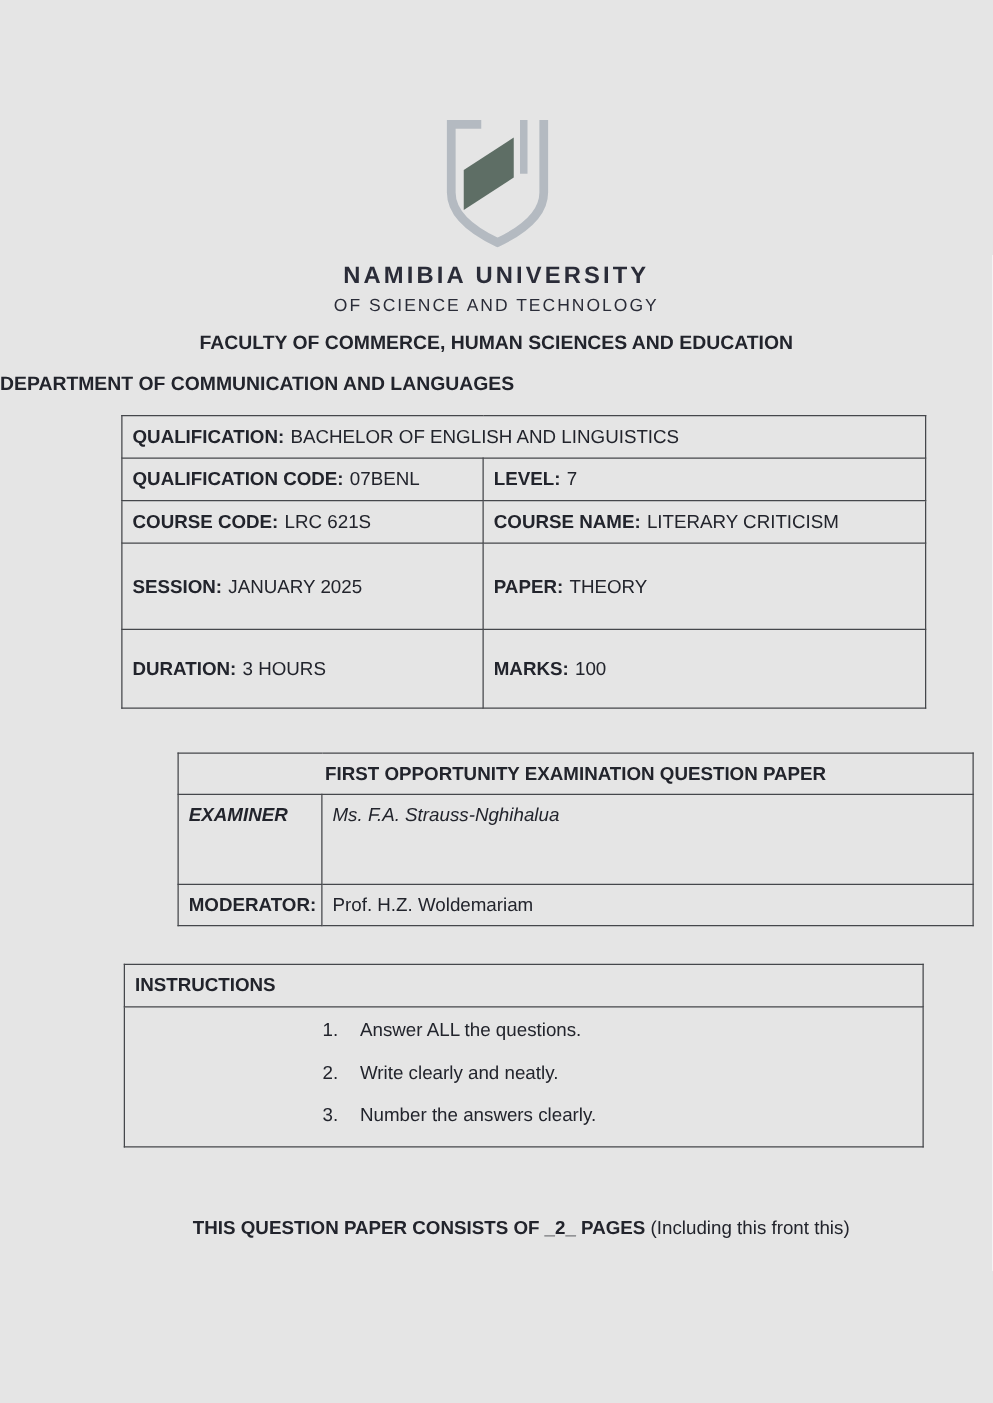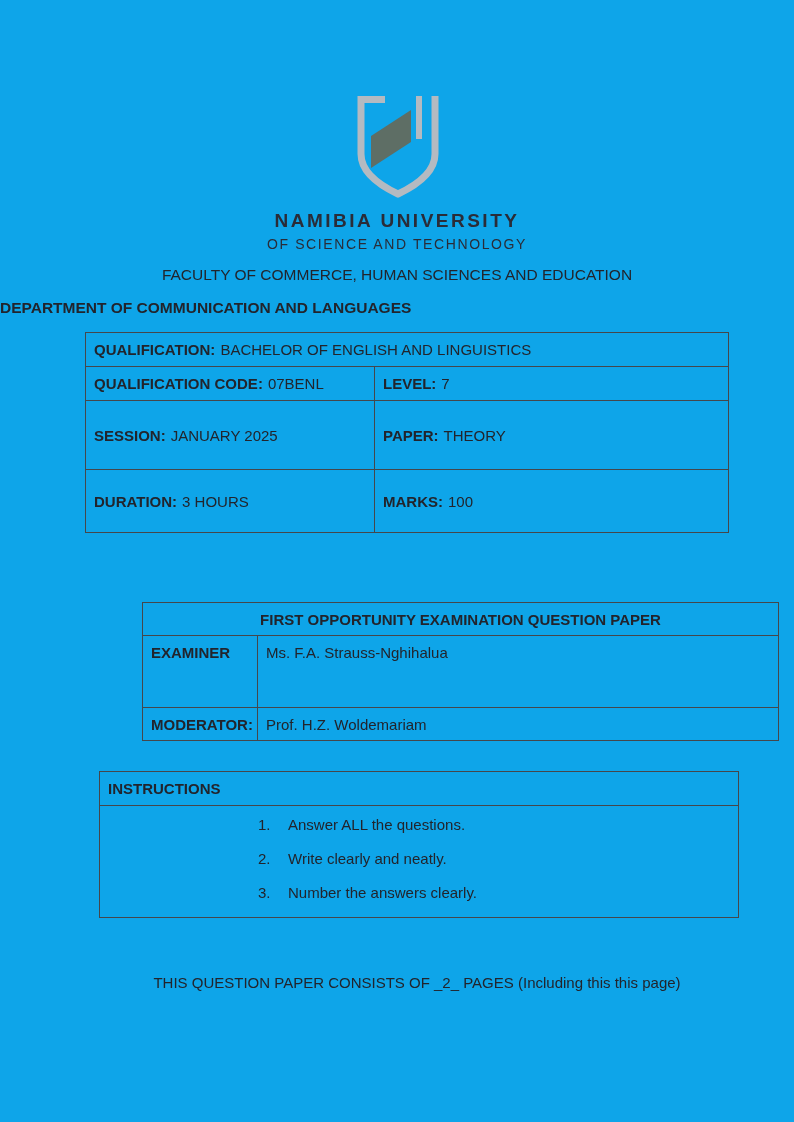--- a/index.html
+++ b/index.html
@@ -1,70 +1,70 @@
 <!DOCTYPE html>
 <html><head>
 <meta charset="utf-8">
 <style>
   html,body{margin:0;padding:0;background:#ffffff;}
   .page{
     position:relative;
     width:794px;height:1122px;
-    background:#0ea5e9;
+    background:#e5e5e5;
     font-family:"Liberation Sans", sans-serif;
     color:#22242c;
     overflow:hidden;
   }
   .abs{position:absolute;}
 
   
   .logo-wrap{left:353px;top:92px;width:90px;height:112px;}
   .wordmark1{
     left:0;top:210px;width:794px;text-align:center;
     font-size:19px;font-weight:bold;letter-spacing:2.5px;color:#2a2c38;
   }
   .wordmark2{
     left:0;top:236px;width:794px;text-align:center;
     font-size:14px;font-weight:500;letter-spacing:1.6px;color:#2a2c38;
   }
 
   
-  .h-faculty{left:0;top:266px;width:794px;text-align:center;font-size:15.5px;font-weight:normal;}
+  .h-faculty{left:0;top:266px;width:794px;text-align:center;font-size:15.5px;font-weight:bold;}
   .h-dept{left:0;top:299px;width:794px;text-align:left;font-size:15.5px;font-weight:bold;}
 
   
   table{border-collapse:collapse;table-layout:fixed;}
   td{border:1.6px solid #45474b;padding:0 8px;vertical-align:middle;
      font-size:15px;line-height:19px;overflow:hidden;}
   .lbl{font-weight:bold;}
   .val{font-weight:normal;}
   .sp{display:inline-block;width:5px;}
 
   
-  .t-course{left:85px;top:332px;width:643px;padding-left:32px;}
+  .t-course{left:97px;top:332px;width:643px;padding-left:32px;}
   .t-course td{height:33px;}
   .t-course .tall td{height:68px;}
   .t-course .tall2 td{height:62px;}
 
   
   .t-exam{left:98px;top:602px;width:636px;margin-left:44px;}
   .t-exam .hdr td{height:32px;text-align:center;font-weight:bold;}
-  .t-exam .r-exam td{height:64px;vertical-align:top;padding-top:7px;}
+  .t-exam .r-exam td{height:64px;vertical-align:top;padding-top:7px;font-style:italic;}
   .t-exam .r-mod td{height:32px;}
 
   
   .t-instr{left:99px;top:771px;width:639px;}
   .t-instr .hdr td{height:33px;font-weight:bold;}
   .t-instr .body td{height:96px;vertical-align:top;padding:9px 8px 0 8px;}
   .inst-item{display:flex;margin:0 0 14px 150px;line-height:20px;}
   .inst-num{width:30px;flex:0 0 30px;}
 
   
   .footer{left:0;top:974px;width:794px;text-align:center;font-size:15px;}
-  .footer .bold{font-weight:normal;margin-left:40px;}
+  .footer .bold{font-weight:bold;margin-left:40px;}
 </style>
 </head>
 <body>
 
 <div class="page">
 
   <div class="abs logo-wrap">
     <svg width="90" height="112" viewBox="0 0 90 112">
 
       <path d="M8,4 L8,62 C8,80 26,93 45,102 C64,93 82,80 82,62 L82,4" fill="none" stroke="#b4bac1" stroke-width="7"></path>
@@ -93,20 +93,28 @@
       <td colspan="2">
         <span class="lbl">QUALIFICATION:</span><span class="sp"></span><span class="val">BACHELOR OF ENGLISH AND LINGUISTICS</span>
       </td>
     </tr>
     <tr>
       <td>
         <span class="lbl">QUALIFICATION CODE:</span><span class="sp"></span><span class="val">07BENL</span>
       </td>
       <td>
         <span class="lbl">LEVEL:</span><span class="sp"></span><span class="val">7</span>
+      </td>
+    </tr>
+    <tr>
+      <td>
+        <span class="lbl">COURSE CODE:</span><span class="sp"></span><span class="val">LRC 621S</span>
+      </td>
+      <td>
+        <span class="lbl">COURSE NAME:</span><span class="sp"></span><span class="val">LITERARY CRITICISM</span>
       </td>
     </tr>
     <tr class="tall">
       <td>
         <span class="lbl">SESSION:</span><span class="sp"></span><span class="val">JANUARY 2025</span>
       </td>
       <td>
         <span class="lbl">PAPER:</span><span class="sp"></span><span class="val">THEORY</span>
       </td>
     </tr>
@@ -162,16 +170,16 @@
         <div class="inst-item">
           <span class="inst-num">3.</span>
               <span>Number the answers clearly.</span>
         </div>
       </td>
     </tr>
   </tbody>
     </table>
 
   <div class="abs footer">
-    <span class="bold">THIS QUESTION PAPER CONSISTS OF _2_ PAGES</span><span> (Including this this page)</span>
+    <span class="bold">THIS QUESTION PAPER CONSISTS OF _2_ PAGES</span><span> (Including this front this)</span>
   </div>
 
 </div>
 
 </body></html>

